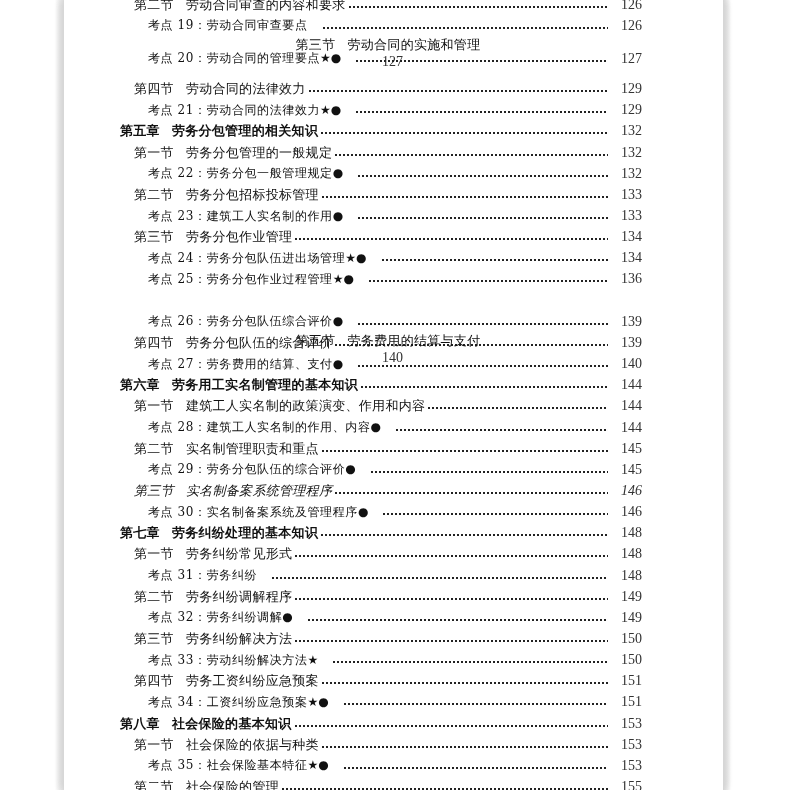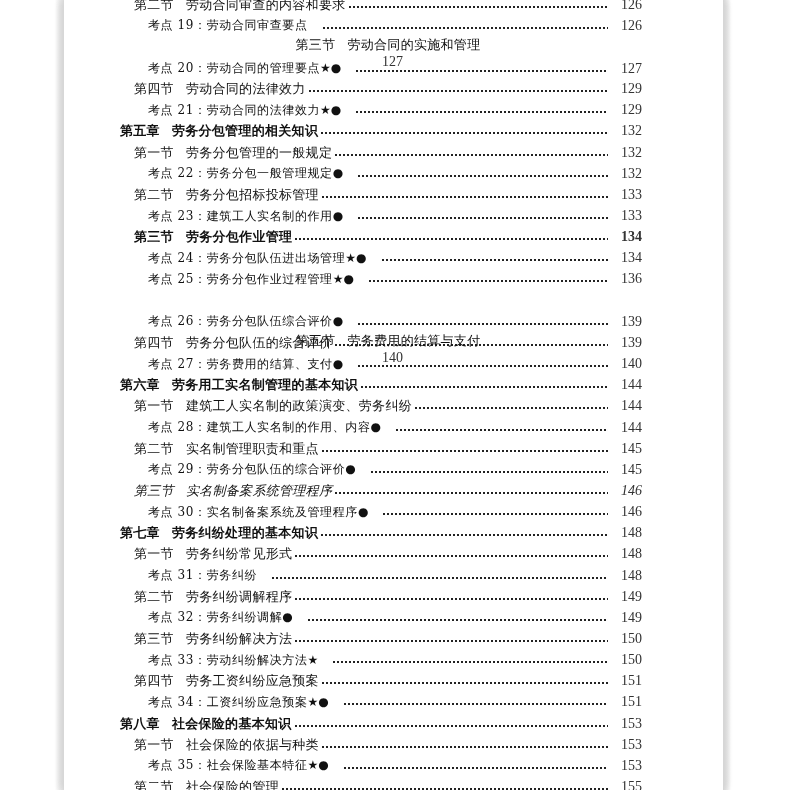--- a/index.html
+++ b/index.html
@@ -66,21 +66,21 @@
     <div class="row point" style="top: 31.15px;">
       <span class="label"><span>考点 19：</span><span>劳动合同审查要点</span><span class="marks"></span></span>
       <span class="leader"></span>
       <span class="page-num">126</span>
     </div>
     <div class="row section" style="top: 52.3px; flex-direction: column;">
       <span class="label"><span>第三节</span><span class="gap"></span><span>劳动合同的实施和管理</span><span class="marks"></span></span>
       <span class="leader"></span>
       <span class="page-num">127</span>
     </div>
-    <div class="row point" style="top: 74px;">
+    <div class="row point" style="top: 64px;">
       <span class="label"><span>考点 20：</span><span>劳动合同的管理要点</span><span class="marks">★●</span></span>
       <span class="leader"></span>
       <span class="page-num">127</span>
     </div>
     <div class="row section" style="top: 94.6px;">
       <span class="label"><span>第四节</span><span class="gap"></span><span>劳动合同的法律效力</span><span class="marks"></span></span>
       <span class="leader"></span>
       <span class="page-num">129</span>
     </div>
     <div class="row point" style="top: 115.75px;">
@@ -106,21 +106,21 @@
     <div class="row section" style="top: 200.35px;">
       <span class="label"><span>第二节</span><span class="gap"></span><span>劳务分包招标投标管理</span><span class="marks"></span></span>
       <span class="leader"></span>
       <span class="page-num">133</span>
     </div>
     <div class="row point" style="top: 221.5px;">
       <span class="label"><span>考点 23：</span><span>建筑工人实名制的作用</span><span class="marks">●</span></span>
       <span class="leader"></span>
       <span class="page-num">133</span>
     </div>
-    <div class="row section" style="top: 242.65px; font-weight: bold;">
+    <div class="row section" style="top: 242.65px;">
       <span class="label"><span>第三节</span><span class="gap"></span><span>劳务分包作业管理</span><span class="marks"></span></span>
       <span class="leader"></span>
       <span class="page-num">134</span>
     </div>
     <div class="row point" style="top: 263.8px;">
       <span class="label"><span>考点 24：</span><span>劳务分包队伍进出场管理</span><span class="marks">★●</span></span>
       <span class="leader"></span>
       <span class="page-num">134</span>
     </div>
     <div class="row point" style="top: 284.95px;">
@@ -147,21 +147,21 @@
       <span class="label"><span>考点 27：</span><span>劳务费用的结算、支付</span><span class="marks">●</span></span>
       <span class="leader"></span>
       <span class="page-num">140</span>
     </div>
     <div class="row chapter" style="top: 390.7px;">
       <span class="label"><span>第六章</span><span class="gap"></span><span>劳务用工实名制管理的基本知识</span><span class="marks"></span></span>
       <span class="leader"></span>
       <span class="page-num">144</span>
     </div>
     <div class="row section" style="top: 411.85px;">
-      <span class="label"><span>第一节</span><span class="gap"></span><span>建筑工人实名制的政策演变、劳务纠纷</span><span class="marks"></span></span>
+      <span class="label"><span>第一节</span><span class="gap"></span><span>建筑工人实名制的政策演变、作用和内容</span><span class="marks"></span></span>
       <span class="leader"></span>
       <span class="page-num">144</span>
     </div>
     <div class="row point" style="top: 433px;">
       <span class="label"><span>考点 28：</span><span>建筑工人实名制的作用、内容</span><span class="marks">●</span></span>
       <span class="leader"></span>
       <span class="page-num">144</span>
     </div>
     <div class="row section" style="top: 454.15px;">
       <span class="label"><span>第二节</span><span class="gap"></span><span>实名制管理职责和重点</span><span class="marks"></span></span>

